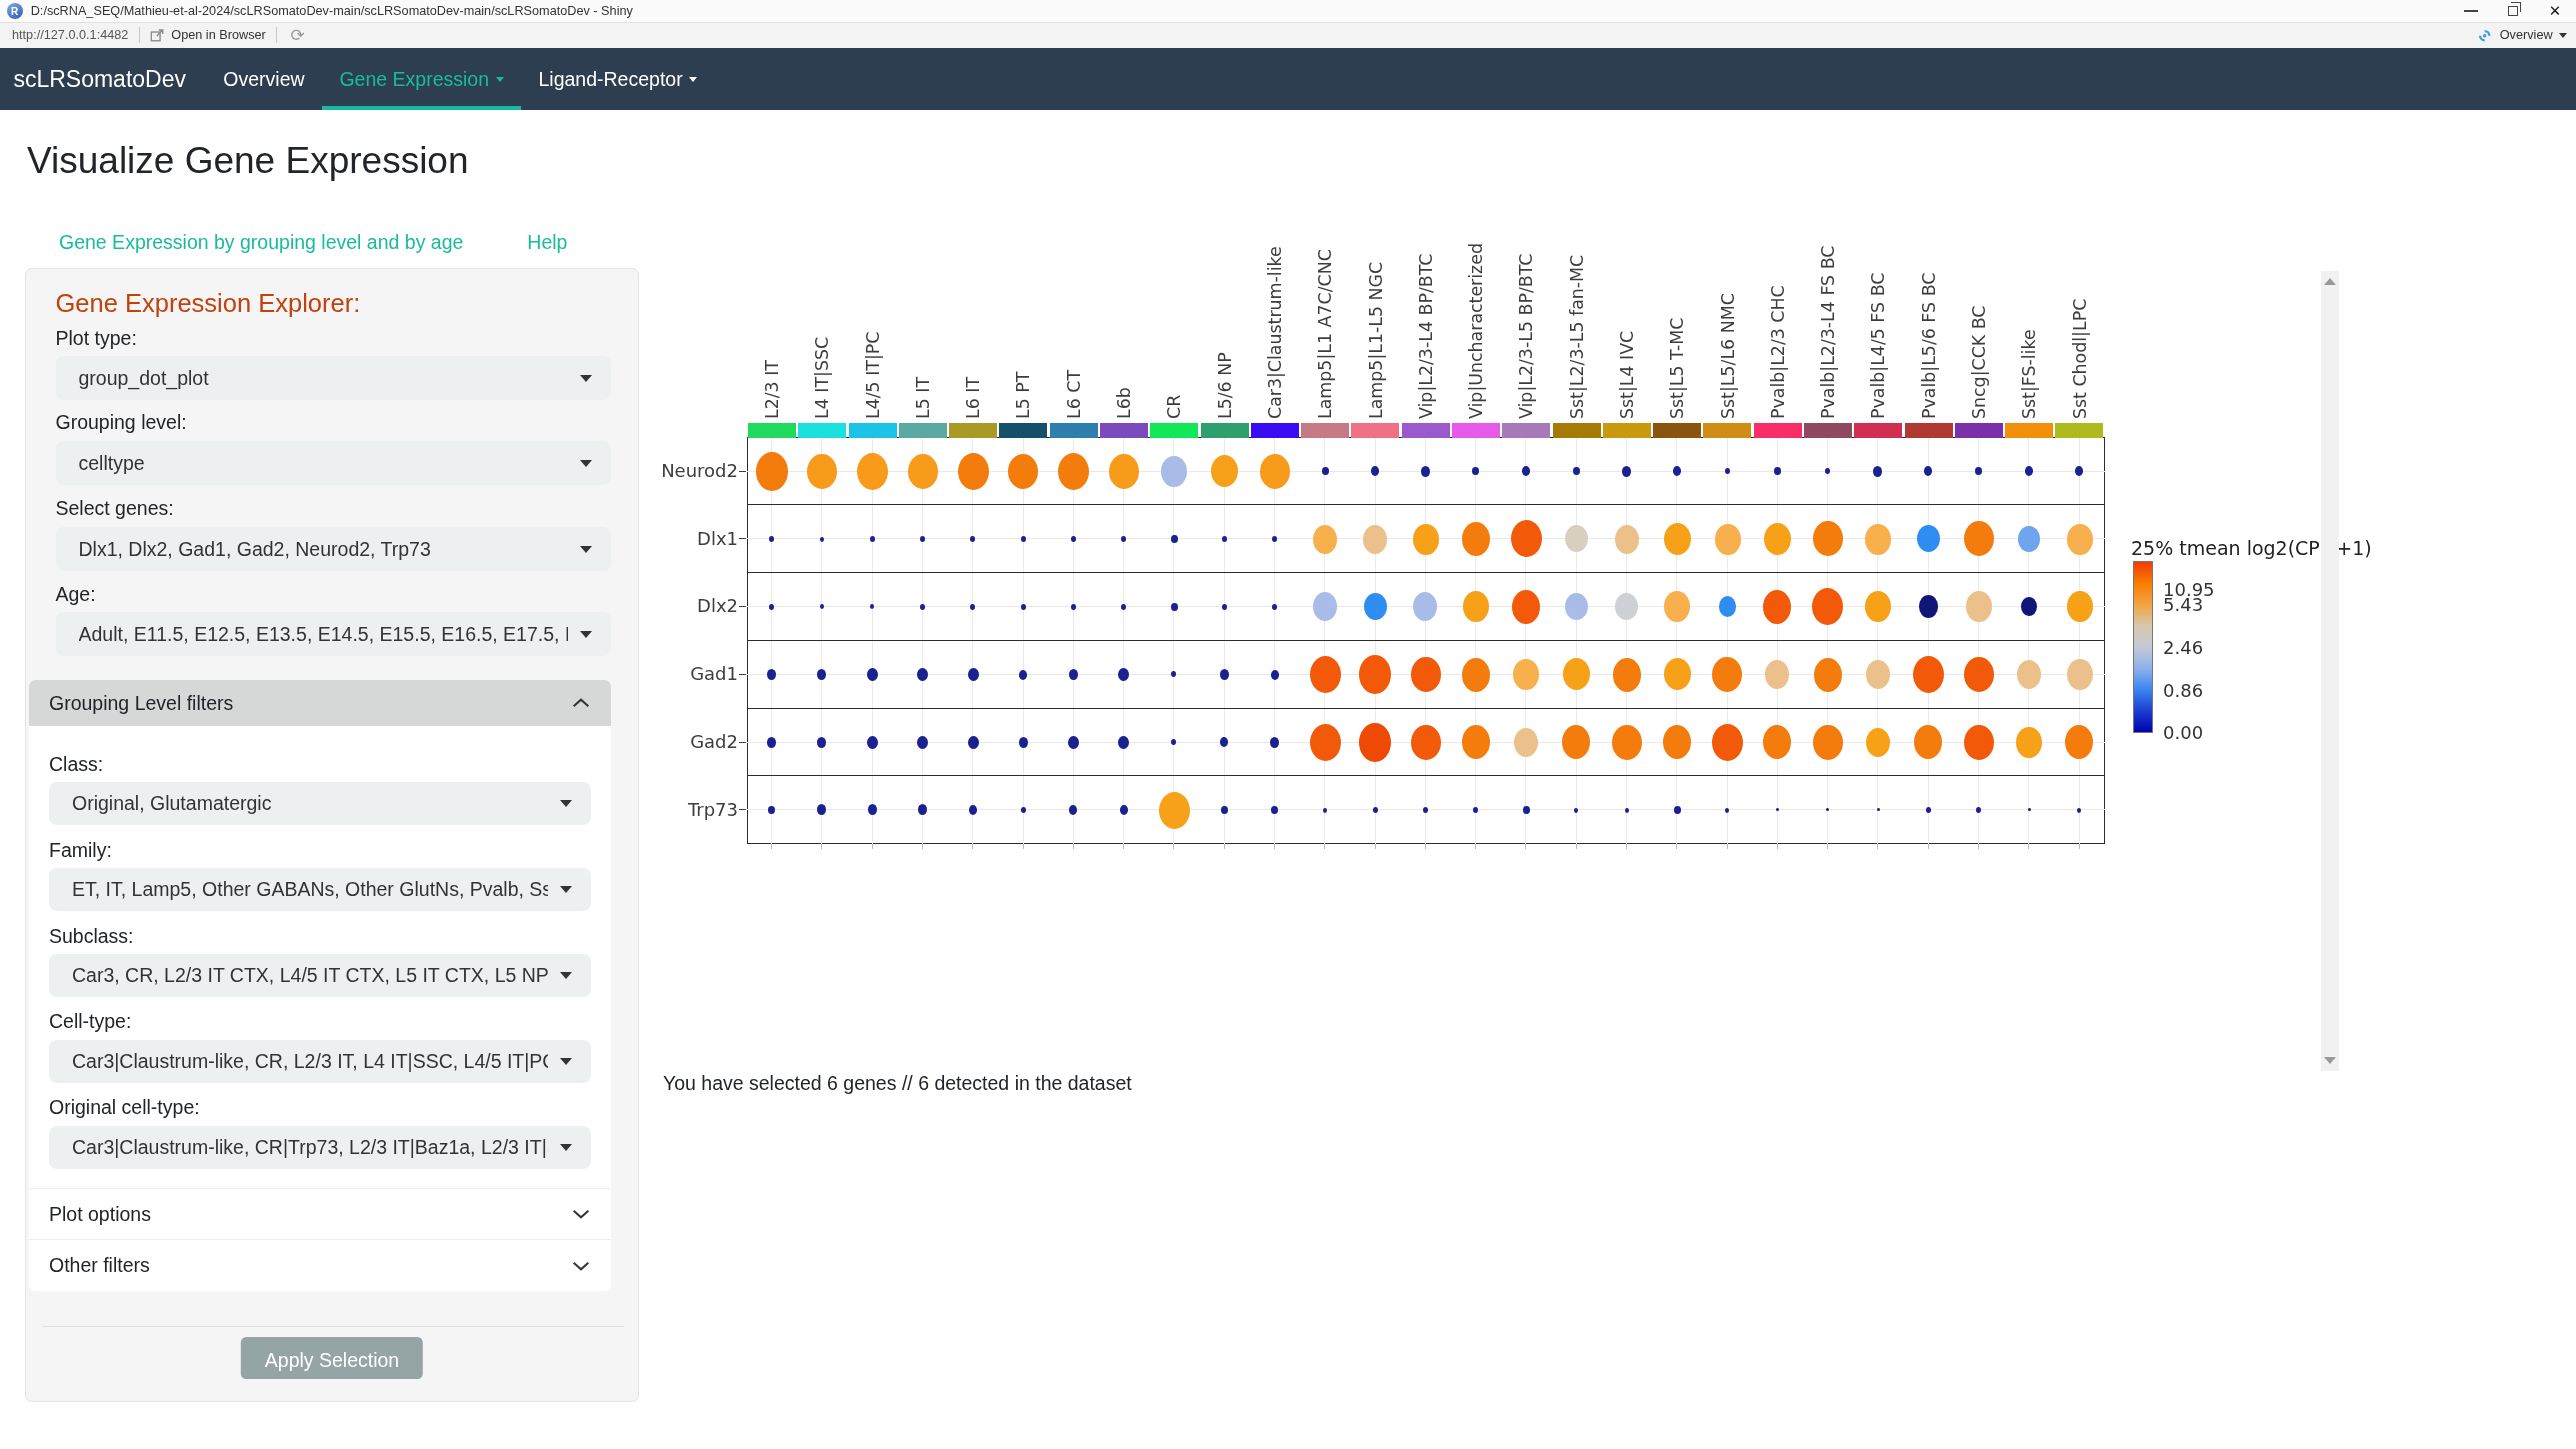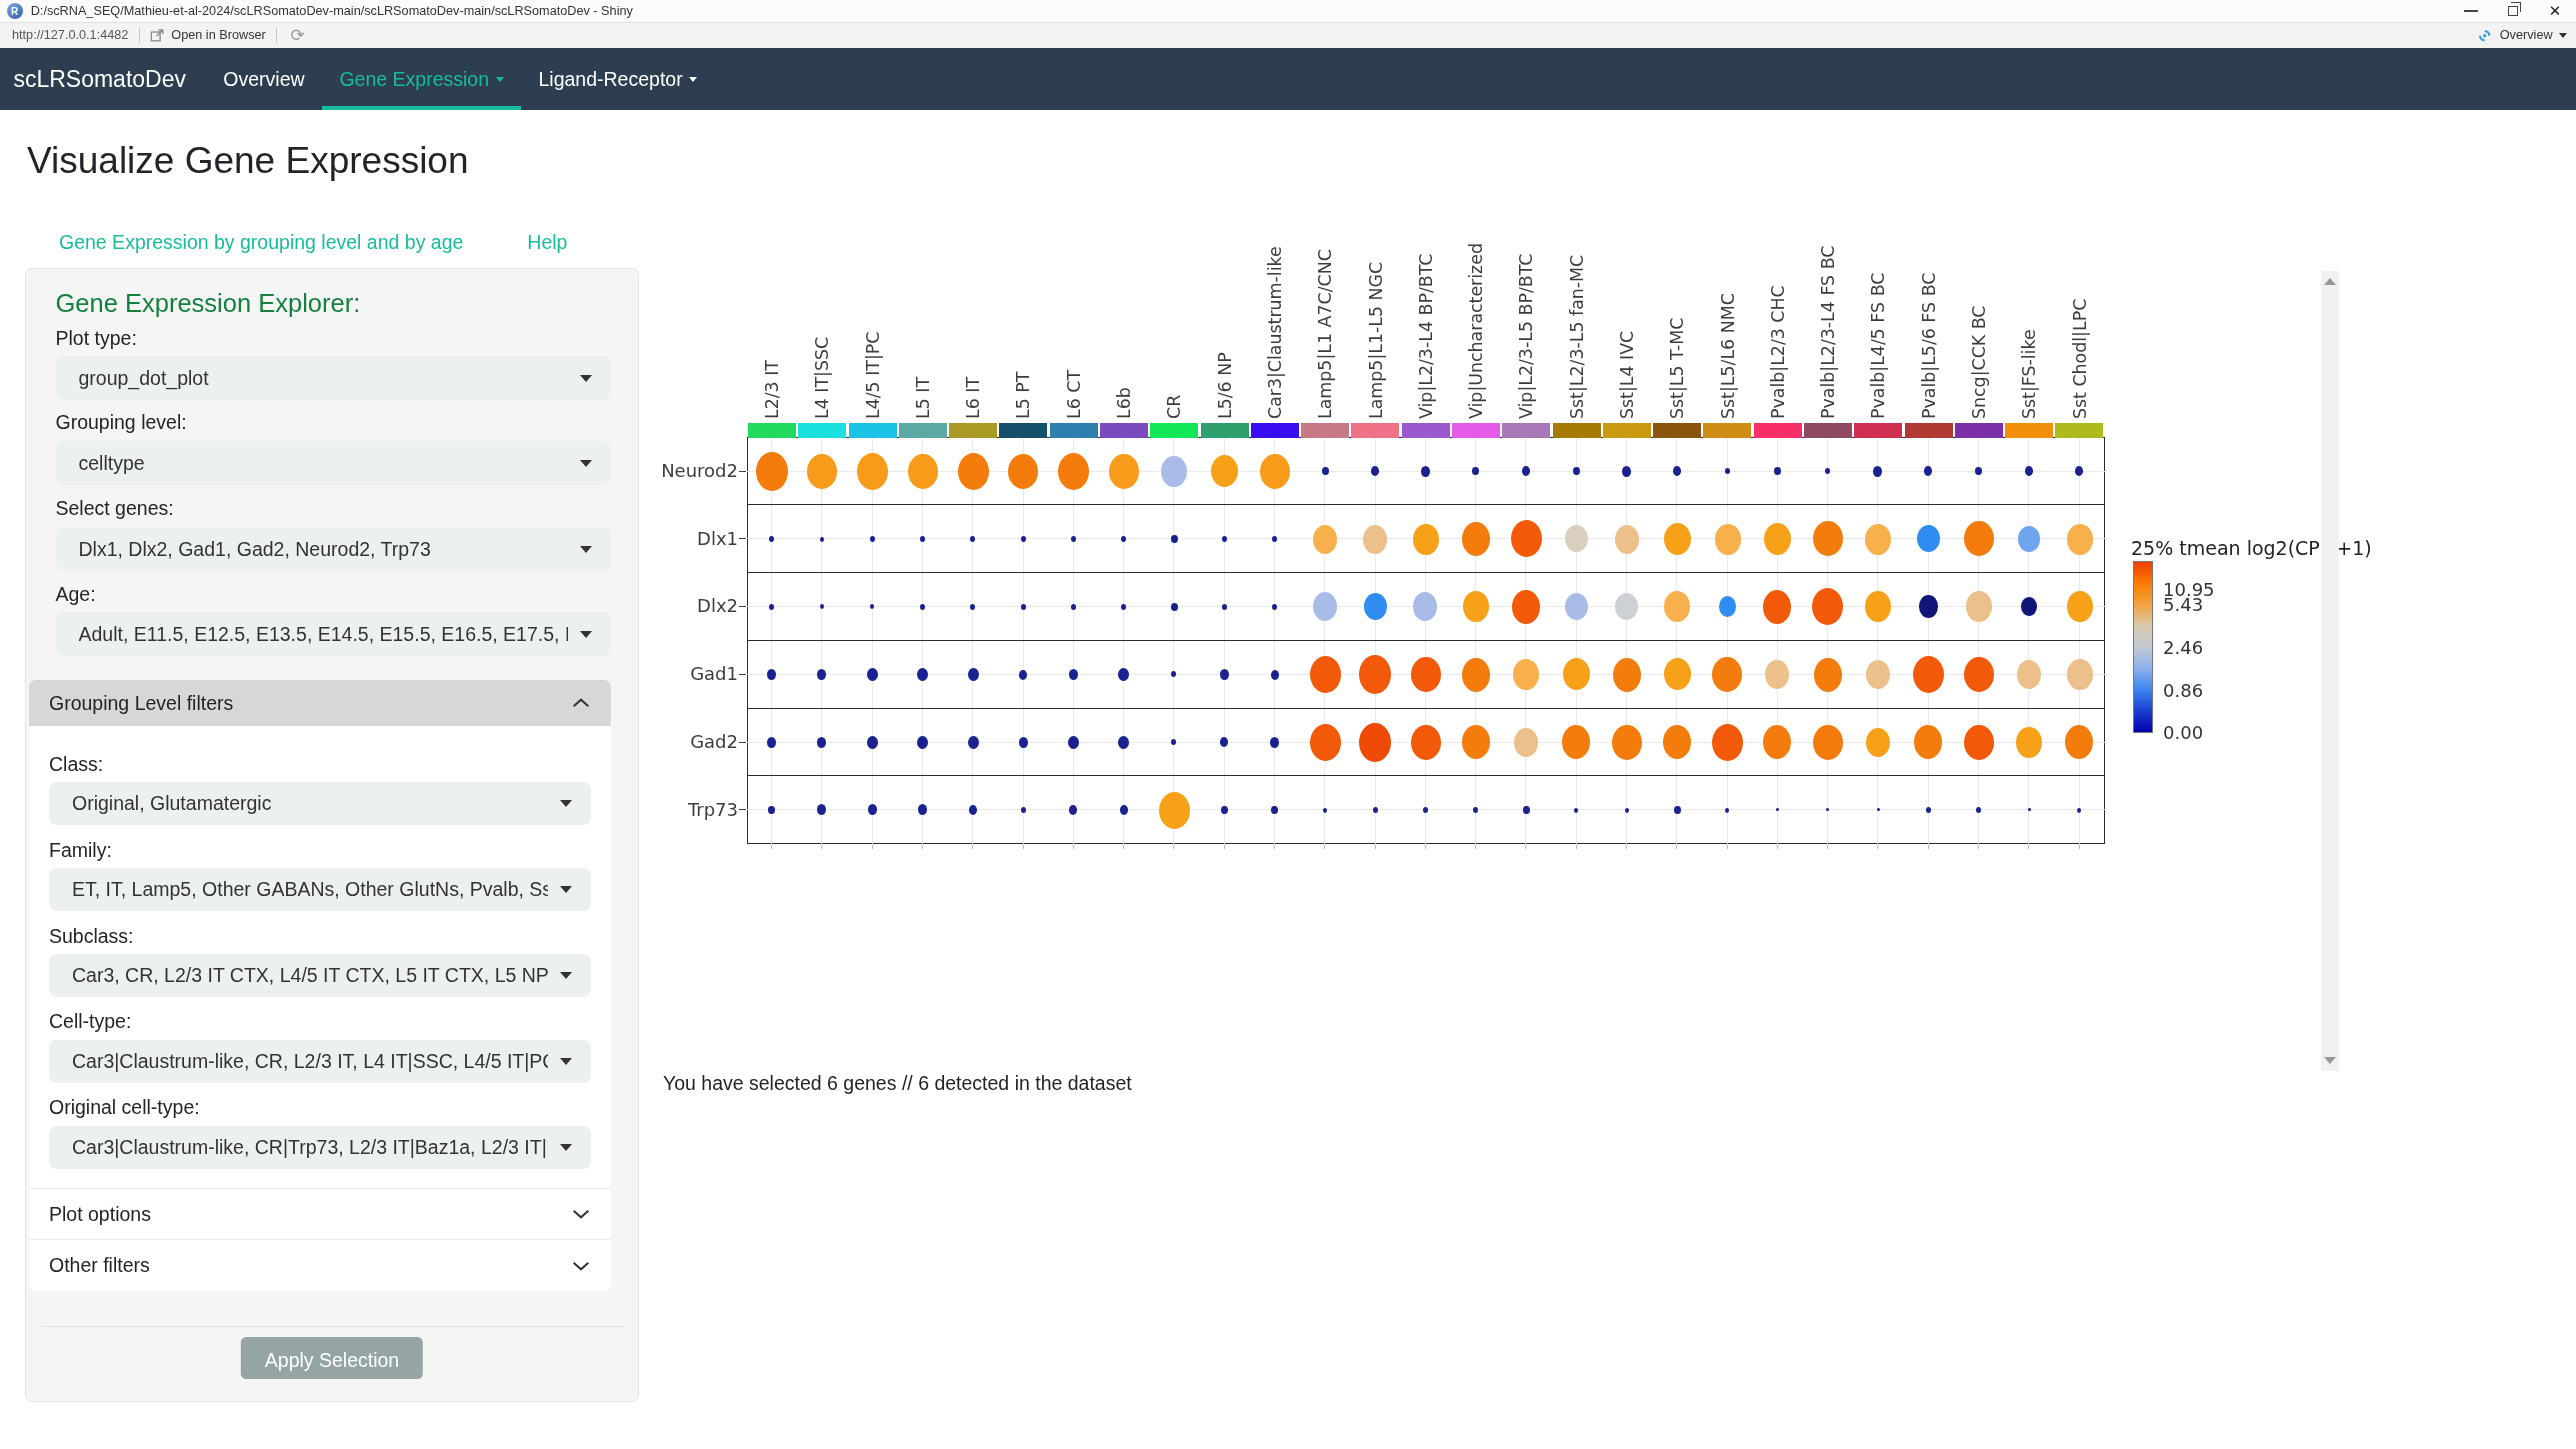--- a/index.html
+++ b/index.html
@@ -33,21 +33,21 @@
   .nav-item.active { color:#18bc9c; box-shadow:inset 0 -4px 0 #18bc9c; }
 
   
   .page-title { position:absolute; left:27px; top:140px; font-size:37px; font-weight:500; color:#212529; }
   .tabs { position:absolute; left:27px; top:221px; height:42px; display:flex; align-items:stretch; }
   .tab { display:flex; align-items:center; padding:0 32px; font-size:19.5px; color:#18bc9c; }
   .tab.active { background:#fff; border:0.7px solid #dcdcdc; border-bottom:none; border-radius:6.7px 6.7px 0 0; color:#37474f; padding:0 27px; }
 
   
   .sidebar { position:absolute; left:25px; top:268px; width:614px; height:1134px; background:#f5f5f5; border:0.7px solid #e3e3e3; border-radius:6.7px; }
-  .sb-head { position:absolute; left:29.5px; top:20px; font-size:25.5px; font-weight:500; color:#15803d; }
+  .sb-head { position:absolute; left:29.5px; top:20px; font-size:25.5px; font-weight:500; color:#c2410c; }
   .lbl { position:absolute; left:29.5px; font-size:19.5px; color:#212529; }
   .sel { position:absolute; left:29.5px; width:555px; height:44px; background:#ecf0f1; border-radius:8px; display:flex; align-items:center; font-size:19.5px; color:#333; padding:0 43px 0 23px; white-space:nowrap; overflow:hidden; }
   .sel .scaret { position:absolute; right:19px; top:50%; margin-top:-3.4px; width:0; height:0; border-left:6px solid transparent; border-right:6px solid transparent; border-top:7.4px solid #333; }
   .sel .val { overflow:hidden; white-space:nowrap; }
   .acc { position:absolute; left:3px; top:411px; width:582px; }
   .acc-head { height:46px; background:#d6d8d8; border-radius:6.7px 6.7px 0 0; display:flex; align-items:center; font-size:19.5px; color:#212529; padding:0 20px; }
   .acc-head svg { margin-left:auto; }
   .acc-body { position:relative; background:#fff; height:463px; border-bottom:1.3px solid #ececec; }
   .acc-body .lbl { left:20px; }
   .acc-body .sel { left:20px; width:542px; height:43px; }

